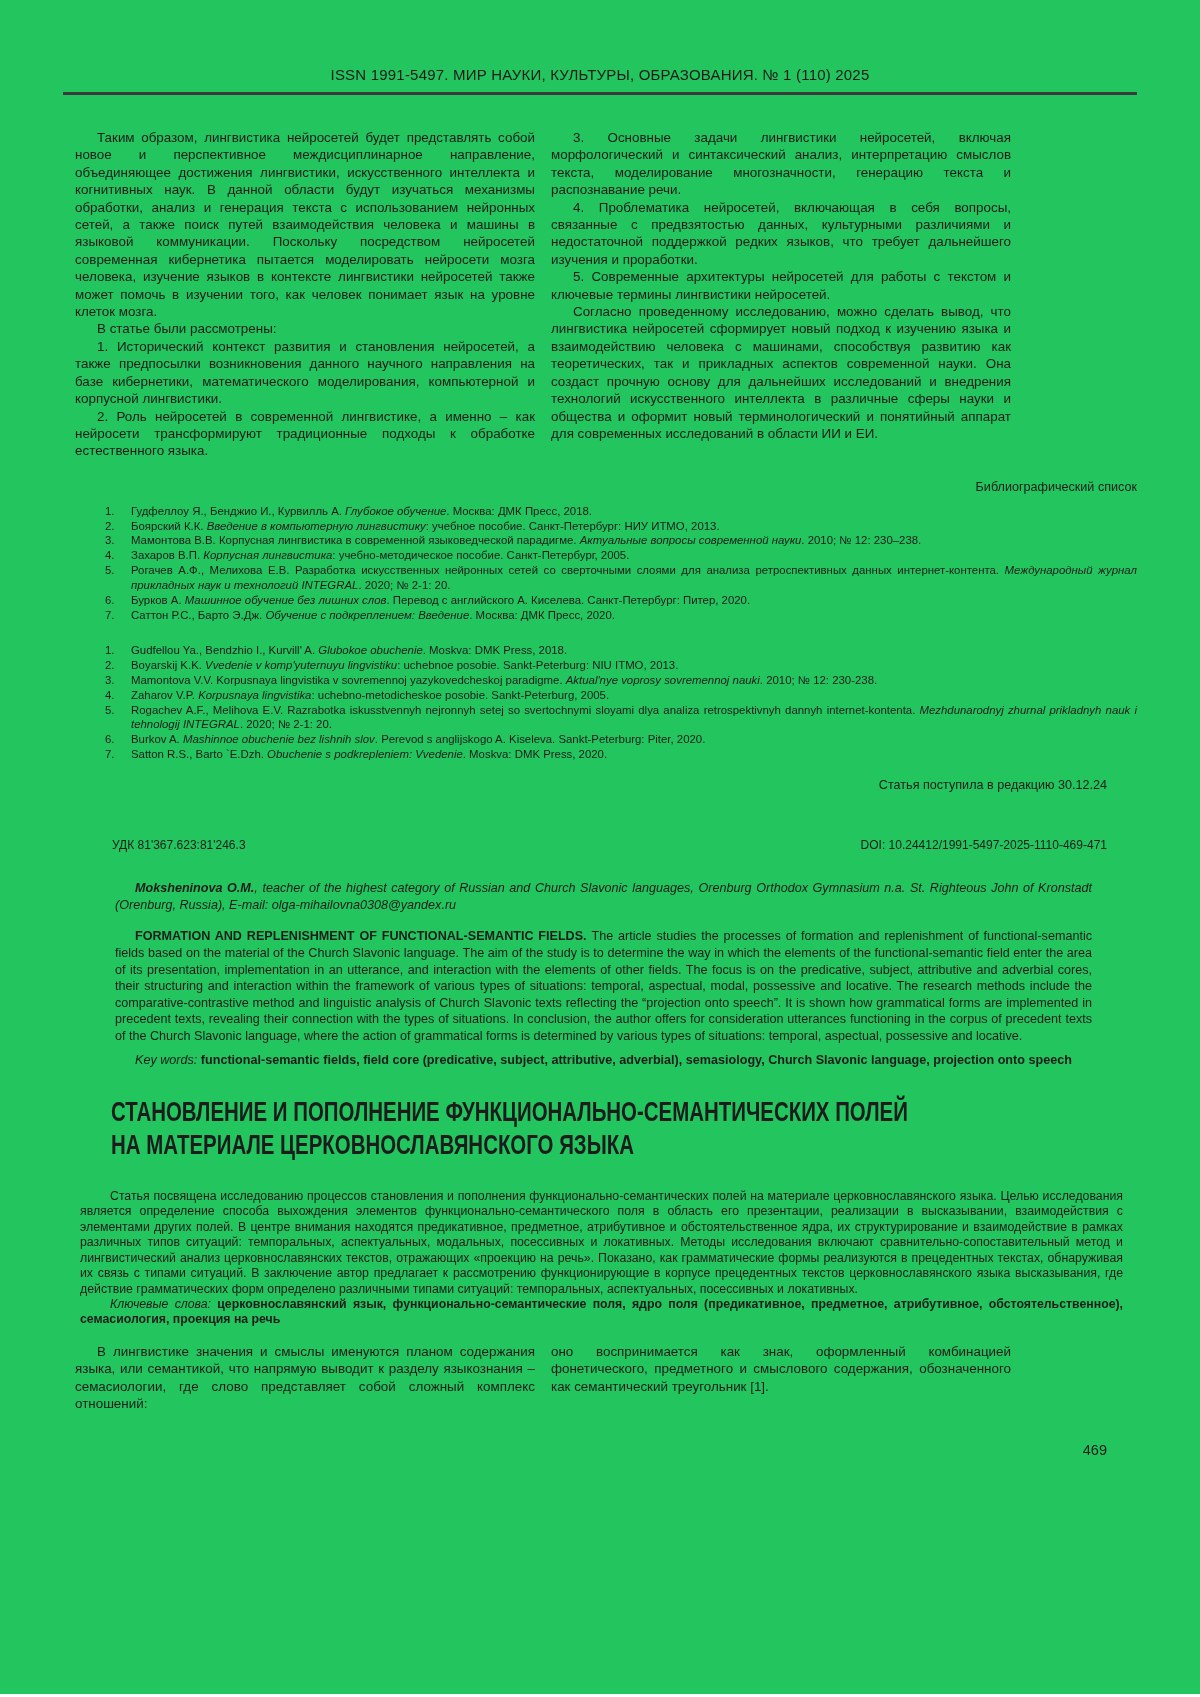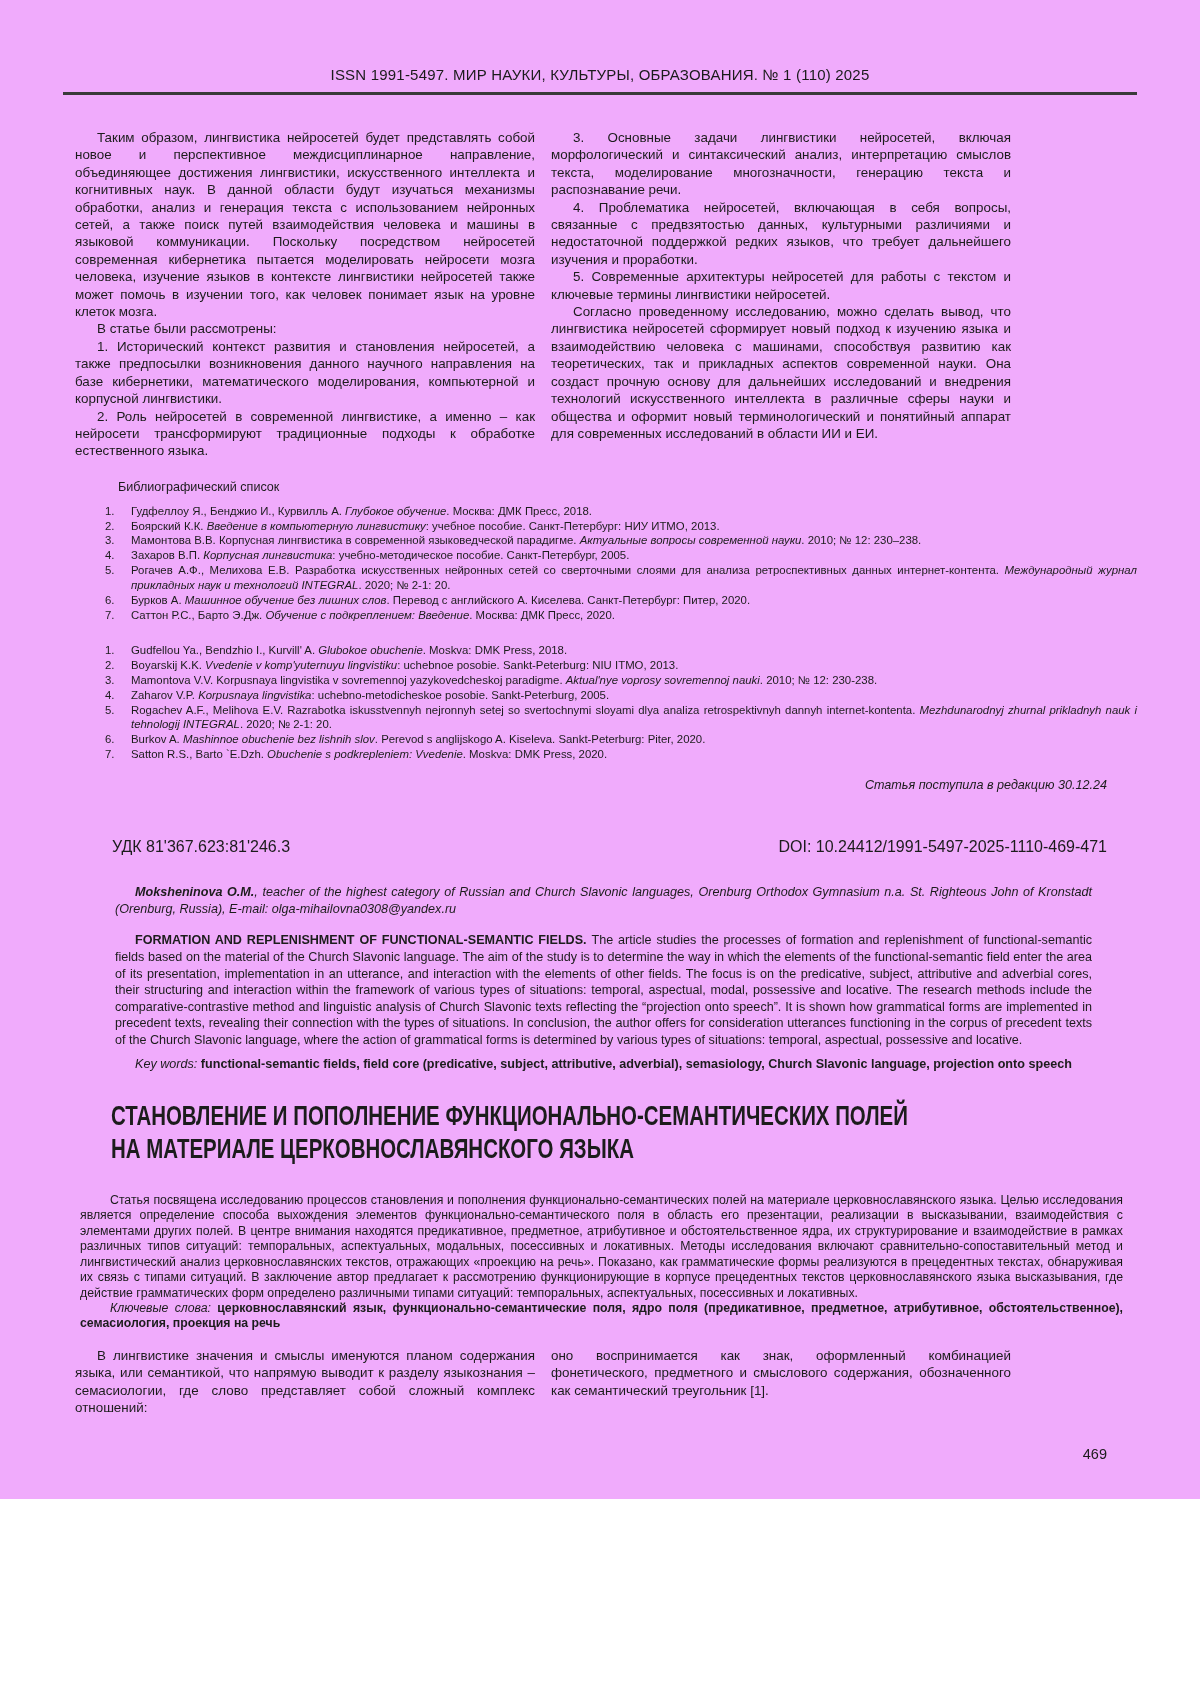--- a/index.html
+++ b/index.html
@@ -1,44 +1,44 @@
 <!DOCTYPE html>
 <html lang="ru"><head>
 <meta charset="utf-8">
 <style>
   html,body{margin:0;padding:0;background:#ffffff;}
   .page{
     position:relative;
-    width:1200px;height:1499px;
-    background:#f0abfc;color:#1c1c1c;
+    width:1200px;height:1694px;
+    background:#22c55e;color:#1c1c1c;
     font-family:"Liberation Sans", sans-serif;
     box-sizing:border-box;
     padding:66px 63px 0 63px;
     overflow:hidden;
   }
   
   .issn{font-size:15px;text-align:center;letter-spacing:.2px;color:#1b1b1b;}
   .rule{border:none;border-top:3px solid #3a3a3a;margin:9px 0 0 0;}
   
   .two-col{display:flex;gap:16px;width:936px;margin:34px 0 0 12px;}
   .col{width:460px;}
   .col p{margin:0;font-size:13.4px;line-height:17.4px;text-align:justify;text-indent:22px;}
   .col p.noindent{text-indent:0;}
   
   .biblio{margin:20px 0 0 39px;width:1035px;font-size:11.4px;line-height:14.9px;}
-  .list-heading{font-size:12.6px;margin:0 0 9px 0;}
+  .list-heading{font-size:12.6px;margin:0 0 9px 0;text-align:right;}
   .list-heading.indented{margin-left:16px;}
   .ref-list{margin:0;padding:0;list-style:none;}
   .ref-item{display:flex;margin:0;}
   .ref-item .num{flex:none;width:26px;padding-left:3px;}
   .ref-item .itm{flex:1;text-align:justify;}
   
-  .received{margin:16px 30px 0 0;text-align:right;font-style:italic;font-size:12.6px;}
+  .received{margin:16px 30px 0 0;text-align:right;font-size:12.6px;}
   
-  .meta-row{display:flex;justify-content:space-between;margin:46px 30px 0 49px;font-size:16px;text-align:right;}
+  .meta-row{display:flex;justify-content:space-between;margin:46px 30px 0 49px;font-size:12px;text-align:right;}
   
   .en-block{margin:28px 37px 0 44px;font-size:12.6px;line-height:16.6px;}
   .en-block p{margin:8px;text-indent:20px;text-align:justify;}
   .en-block .author{margin-bottom:15px;}
   
   .ru-author{margin:34px 150px 0 57px;font-size:12.6px;line-height:16.6px;}
   .ru-author p{margin:0;}
   
   .title{margin:26px 0 0 48px;font-size:28px;line-height:33px;font-weight:bold;
          transform:scaleX(0.73);transform-origin:left top;}

